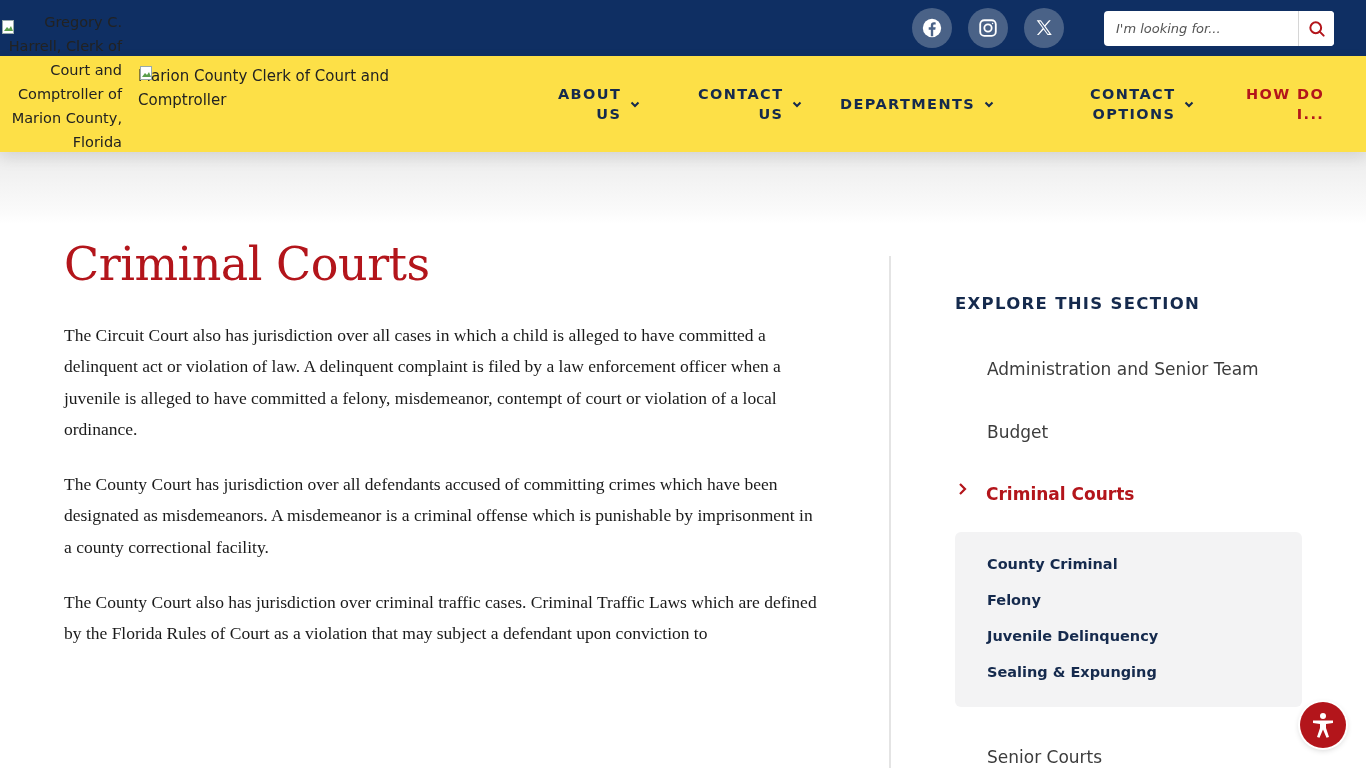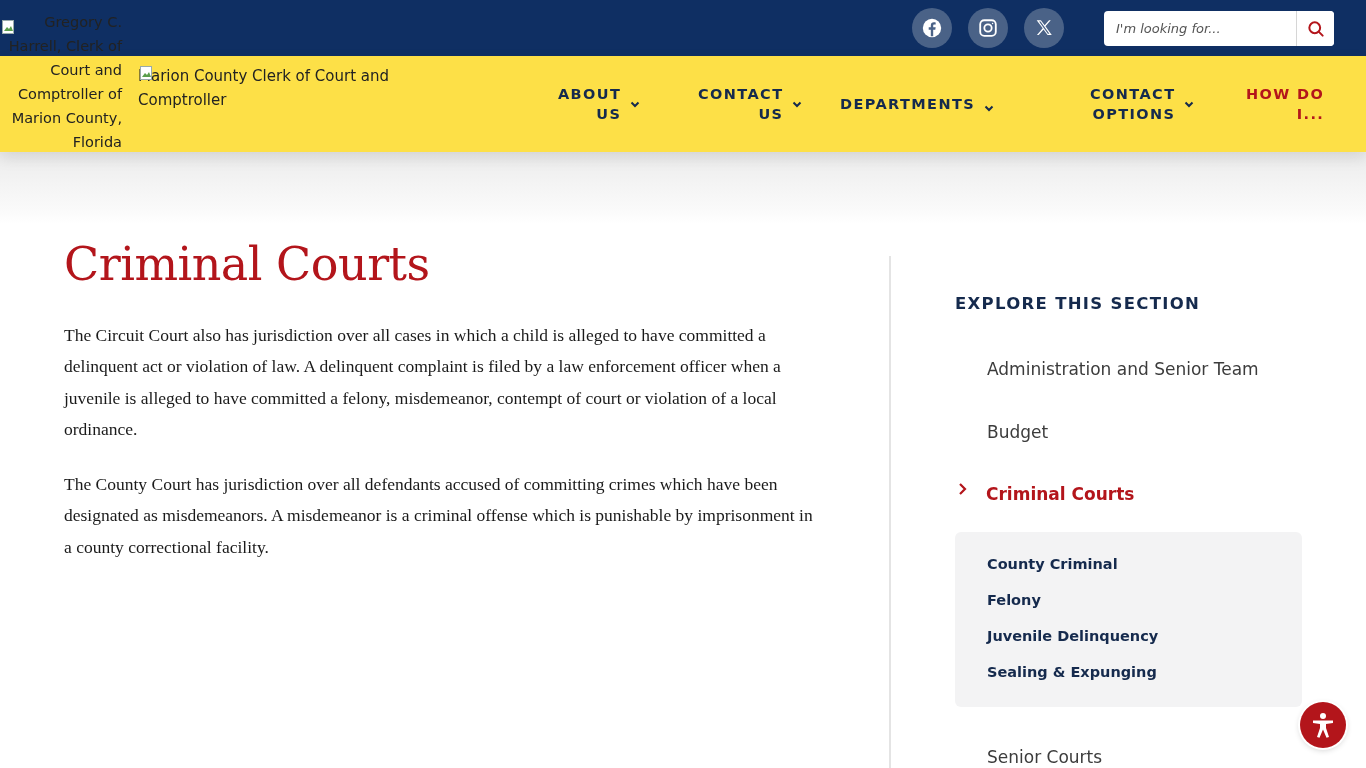--- a/index.html
+++ b/index.html
@@ -15,21 +15,21 @@
       position: absolute; top: 8px; width: 40px; height: 40px; border-radius: 50%;
       background: #4a6287; display: flex; align-items: center; justify-content: center;
     }
     .social svg { width: 22px; height: 22px; }
     .search {
       position: absolute; left: 1104px; top: 11px; width: 230px; height: 35px;
       background: #fff; border-radius: 4px; display: flex; overflow: hidden;
     }
     .search input {
       border: none; outline: none; flex: 1; height: 100%; padding: 0 12px;
-      font-family: "DejaVu Sans", sans-serif; font-style: italic; font-size: 13px; color: #555;
+      font-family: "DejaVu Sans", sans-serif; font-size: 13px; color: #555;
       background: transparent;
     }
     .search input::placeholder { color: #555; font-style: italic; }
     .search-btn {
       width: 45px; height: 100%; border-left: 1px solid #d6d6d6;
       display: flex; align-items: center; justify-content: center; background: #fff;
     }
 
     
     .header {
@@ -173,21 +173,21 @@
   <div class="nav-item" style="left:698px; top:28px;">
     <div class="label">
       <div>CONTACT</div>
       <div>US</div>
     </div>
     <svg class="chev" viewBox="0 0 12 12" fill="none" stroke="#152a4d" stroke-width="2">
         <path d="M2.5 4.5L6 8l3.5-3.5"></path>
       </svg>
   </div>
 
-  <div class="nav-item" style="left:840px; top:38px;align-items:flex-end;">
+  <div class="nav-item" style="left:840px; top:38px;">
     <div class="label">
       <div>DEPARTMENTS</div>
     </div>
     <svg class="chev" viewBox="0 0 12 12" fill="none" stroke="#152a4d" stroke-width="2">
         <path d="M2.5 4.5L6 8l3.5-3.5"></path>
       </svg>
   </div>
 
   <div class="nav-item" style="left:1090px; top:28px;">
     <div class="label">
@@ -206,20 +206,21 @@
     </div>
   </div>
 </div>
 
 <div class="hero"></div>
 
 <h1 class="page-title">Criminal Courts</h1>
 <div class="content">
   <p>The Circuit Court also has jurisdiction over all cases in which a child is alleged to have committed a delinquent act or violation of law. A delinquent complaint is filed by a law enforcement officer when a juvenile is alleged to have committed a felony, misdemeanor, contempt of court or violation of a local ordinance.</p>
   <p>The County Court has jurisdiction over all defendants accused of committing crimes which have been designated as misdemeanors. A misdemeanor is a criminal offense which is punishable by imprisonment in a county correctional facility.</p>
+  <p>The County Court also has jurisdiction over criminal traffic cases. Criminal Traffic Laws which are defined by the Florida Rules of Court as a violation that may subject a defendant upon conviction to</p>
 </div>
 
 <div class="divider"></div>
 
 <div class="side-heading">EXPLORE THIS SECTION</div>
 <a class="side-link" style="top:351px">Administration and Senior Team</a>
 <a class="side-link" style="top:414px">Budget</a>
 <svg class="active-chev" viewBox="0 0 12 14" fill="none" stroke="#b3151b" stroke-width="2.2">
     <path d="M3 2l5 5-5 5"></path>
   </svg>

